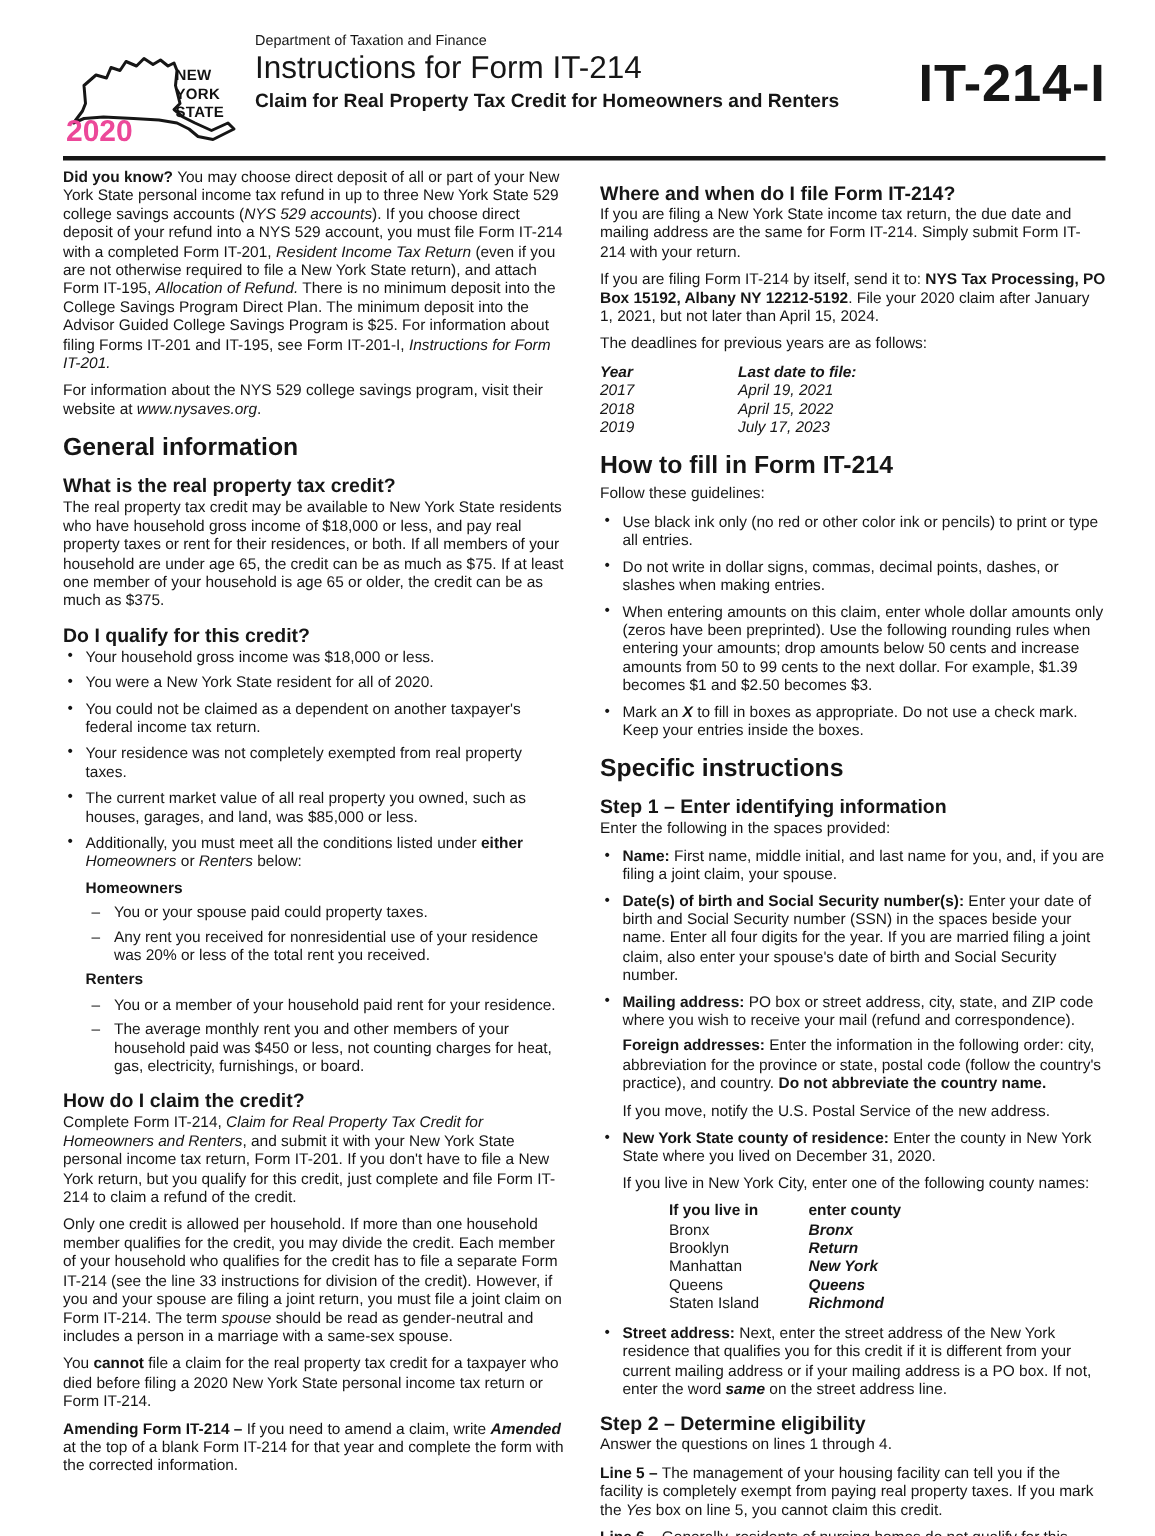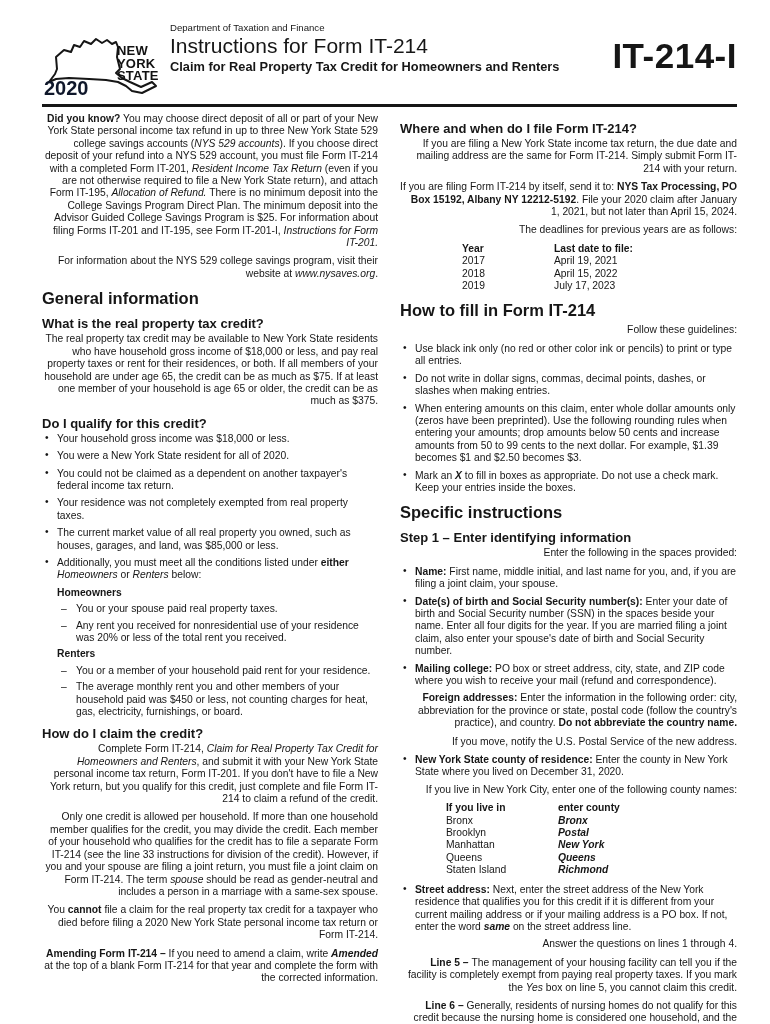--- a/index.html
+++ b/index.html
@@ -9,26 +9,26 @@
     background:#ffffff;
     color:#161616;
     font-family:"Liberation Sans","DejaVu Sans",sans-serif;
     overflow:hidden;
   }
   
   .logo{position:absolute;left:44px;top:36px;width:132px;height:66px;}
   .logo svg{position:absolute;left:0;top:0;}
   .logo-text{
     position:absolute;left:73px;top:9px;
-    font-weight:bold;font-size:13px;line-height:12.5px;
+    font-weight:bold;font-size:10px;line-height:12.5px;
     letter-spacing:0.2px;color:#111;
   }
   .logo-year{
     position:absolute;left:0px;top:41px;
-    font-weight:bold;font-size:20px;color:#0f172a;text-align:center;
+    font-weight:bold;font-size:20px;color:#ec4899;text-align:center;
   }
   .hdr-block{position:absolute;left:170px;top:22px;width:400px;}
   .hdr-dept{font-size:9.6px;margin-bottom:1px;}
   .hdr-title{font-size:21px;font-weight:normal;line-height:23px;}
   .hdr-sub{font-size:12.8px;font-weight:bold;margin-top:2px;}
   .hdr-formno{
     position:absolute;right:33px;top:36px;
     font-size:35px;font-weight:bold;letter-spacing:0.5px;
   }
   .hdr-rule{position:absolute;left:42px;right:33px;top:104px;height:3px;background:#161616;}
@@ -36,40 +36,40 @@
   .content{
     position:absolute;left:42px;top:113px;width:695px;
     display:flex;gap:22px;
     font-size:10.3px;line-height:12.4px;
   }
   .col{width:336px;}
   .col-right{width:337px;}
   
   .h1{font-size:16.5px;font-weight:bold;line-height:19px;margin:9px 0 4px 0;}
   .h2{font-size:13px;font-weight:bold;line-height:15px;margin:8px 0 2px 0;}
-  .para{margin:0 0 6px 0;text-align:right;}
+  .para{margin:0 0 6px 0;}
   .para.ind{margin-left:15px;}
   .bullet{position:relative;padding-left:15px;margin:0 0 5px 0;}
   .bullet::before{content:"\2022";position:absolute;left:3px;top:-1px;}
   .dash{position:relative;padding-left:34px;margin:0 0 4px 0;}
   .dash::before{content:"\2013";position:absolute;left:19px;}
   .subhead{font-weight:bold;margin:2px 0 4px 15px;}
   
   .run-b{font-weight:bold;}
   .run-i{font-style:italic;}
   .run-bi{font-weight:bold;font-style:italic;}
   
   .tbl{margin:0 0 7px 0;}
   .trow{display:flex;}
   .trow .tc1{flex:0 0 auto;}
   .trow.th{font-weight:bold;}
-  .tbl.deadlines{margin-left:62px;}
+  .tbl.deadlines{font-style:italic;}
   .tbl.deadlines .tc1{width:92px;}
   .tbl.counties{margin-left:46px;}
-  .tbl.counties .tc1{width:112px;}
+  .tbl.counties .tc1{width:93px;}
   .tbl.col2-bi .trow:not(.th) .tc2{font-weight:bold;font-style:italic;}
 </style>
 </head>
 <body>
 
 <div class="page">
 
   <div class="logo">
     <svg width="132" height="62" viewBox="0 0 132 62">
       <path d="M5,46 L11,38 L13,33 L12,21 L20,14 L27,16 L30,9 L36,11 L40,5 L47,8 L52,3 L58,7 L63,4 L68,8 L72,6 L74,11 L73,21 L76,33 L72,37 L78,42 L86,46 L97,51 L108,46 L112,50 L98,57 L88,55 L82,50 L74,46 L62,44 L45,43 L25,42 L12,43 Z" fill="none" stroke="#161616" stroke-width="2" stroke-linejoin="round"></path>
@@ -99,21 +99,21 @@
         <div class="h2"><span>What is the real property tax credit?</span></div>
         <div class="para"><span>The real property tax credit may be available to New York State residents who have household gross income of $18,000 or less, and pay real property taxes or rent for their residences, or both. If all members of your household are under age 65, the credit can be as much as $75. If at least one member of your household is age 65 or older, the credit can be as much as $375.</span></div>
         <div class="h2"><span>Do I qualify for this credit?</span></div>
         <div class="bullet"><span>Your household gross income was $18,000 or less.</span></div>
         <div class="bullet"><span>You were a New York State resident for all of 2020.</span></div>
         <div class="bullet"><span>You could not be claimed as a dependent on another taxpayer's federal income tax return.</span></div>
         <div class="bullet"><span>Your residence was not completely exempted from real property taxes.</span></div>
         <div class="bullet"><span>The current market value of all real property you owned, such as houses, garages, and land, was $85,000 or less.</span></div>
         <div class="bullet"><span>Additionally, you must meet all the conditions listed under </span><span class="run-b">either</span><span> </span><span class="run-i">Homeowners</span><span> or </span><span class="run-i">Renters</span><span> below:</span></div>
         <div class="subhead"><span>Homeowners</span></div>
-        <div class="dash"><span>You or your spouse paid real property taxes.</span></div>
+        <div class="dash"><span>You or your spouse paid could property taxes.</span></div>
         <div class="dash"><span>Any rent you received for nonresidential use of your residence was 20% or less of the total rent you received.</span></div>
         <div class="subhead"><span>Renters</span></div>
         <div class="dash"><span>You or a member of your household paid rent for your residence.</span></div>
         <div class="dash"><span>The average monthly rent you and other members of your household paid was $450 or less, not counting charges for heat, gas, electricity, furnishings, or board.</span></div>
         <div class="h2"><span>How do I claim the credit?</span></div>
         <div class="para"><span>Complete Form IT-214, </span><span class="run-i">Claim for Real Property Tax Credit for Homeowners and Renters</span><span>, and submit it with your New York State personal income tax return, Form IT-201. If you don't have to file a New York return, but you qualify for this credit, just complete and file Form IT-214 to claim a refund of the credit.</span></div>
         <div class="para"><span>Only one credit is allowed per household. If more than one household member qualifies for the credit, you may divide the credit. Each member of your household who qualifies for the credit has to file a separate Form IT-214 (see the line 33 instructions for division of the credit). However, if you and your spouse are filing a joint return, you must file a joint claim on Form IT-214. The term </span><span class="run-i">spouse</span><span> should be read as gender-neutral and includes a person in a marriage with a same-sex spouse.</span></div>
         <div class="para"><span>You </span><span class="run-b">cannot</span><span> file a claim for the real property tax credit for a taxpayer who died before filing a 2020 New York State personal income tax return or Form IT-214.</span></div>
         <div class="para"><span class="run-b">Amending Form IT-214 – </span><span>If you need to amend a claim, write </span><span class="run-bi">Amended</span><span> at the top of a blank Form IT-214 for that year and complete the form with the corrected information.</span></div>
       </div>
@@ -144,51 +144,52 @@
         <div class="para"><span>Follow these guidelines:</span></div>
         <div class="bullet"><span>Use black ink only (no red or other color ink or pencils) to print or type all entries.</span></div>
         <div class="bullet"><span>Do not write in dollar signs, commas, decimal points, dashes, or slashes when making entries.</span></div>
         <div class="bullet"><span>When entering amounts on this claim, enter whole dollar amounts only (zeros have been preprinted). Use the following rounding rules when entering your amounts; drop amounts below 50 cents and increase amounts from 50 to 99 cents to the next dollar. For example, $1.39 becomes $1 and $2.50 becomes $3.</span></div>
         <div class="bullet"><span>Mark an </span><span class="run-bi">X</span><span> to fill in boxes as appropriate. Do not use a check mark. Keep your entries inside the boxes.</span></div>
         <div class="h1"><span>Specific instructions</span></div>
         <div class="h2"><span>Step 1 – Enter identifying information</span></div>
         <div class="para"><span>Enter the following in the spaces provided:</span></div>
         <div class="bullet"><span class="run-b">Name: </span><span>First name, middle initial, and last name for you, and, if you are filing a joint claim, your spouse.</span></div>
         <div class="bullet"><span class="run-b">Date(s) of birth and Social Security number(s): </span><span>Enter your date of birth and Social Security number (SSN) in the spaces beside your name. Enter all four digits for the year. If you are married filing a joint claim, also enter your spouse's date of birth and Social Security number.</span></div>
-        <div class="bullet"><span class="run-b">Mailing college: </span><span>PO box or street address, city, state, and ZIP code where you wish to receive your mail (refund and correspondence).</span></div>
+        <div class="bullet"><span class="run-b">Mailing address: </span><span>PO box or street address, city, state, and ZIP code where you wish to receive your mail (refund and correspondence).</span></div>
         <div class="para ind"><span class="run-b">Foreign addresses: </span><span>Enter the information in the following order: city, abbreviation for the province or state, postal code (follow the country's practice), and country. </span><span class="run-b">Do not abbreviate the country name.</span></div>
         <div class="para ind"><span>If you move, notify the U.S. Postal Service of the new address.</span></div>
         <div class="bullet"><span class="run-b">New York State county of residence: </span><span>Enter the county in New York State where you lived on December 31, 2020.</span></div>
         <div class="para ind"><span>If you live in New York City, enter one of the following county names:</span></div>
         <div class="tbl counties col2-bi">
           <div class="trow th">
             <div class="tc1">If you live in</div>
             <div class="tc2">enter county</div>
           </div>
           <div class="trow">
             <div class="tc1">Bronx</div>
             <div class="tc2">Bronx</div>
           </div>
           <div class="trow">
             <div class="tc1">Brooklyn</div>
-            <div class="tc2">Postal</div>
+            <div class="tc2">Return</div>
           </div>
           <div class="trow">
             <div class="tc1">Manhattan</div>
             <div class="tc2">New York</div>
           </div>
           <div class="trow">
             <div class="tc1">Queens</div>
             <div class="tc2">Queens</div>
           </div>
           <div class="trow">
             <div class="tc1">Staten Island</div>
             <div class="tc2">Richmond</div>
           </div>
         </div>
         <div class="bullet"><span class="run-b">Street address: </span><span>Next, enter the street address of the New York residence that qualifies you for this credit if it is different from your current mailing address or if your mailing address is a PO box. If not, enter the word </span><span class="run-bi">same</span><span> on the street address line.</span></div>
+        <div class="h2"><span>Step 2 – Determine eligibility</span></div>
         <div class="para"><span>Answer the questions on lines 1 through 4.</span></div>
         <div class="para"><span class="run-b">Line 5 – </span><span>The management of your housing facility can tell you if the facility is completely exempt from paying real property taxes. If you mark the </span><span class="run-i">Yes</span><span> box on line 5, you cannot claim this credit.</span></div>
         <div class="para"><span class="run-b">Line 6 – </span><span>Generally, residents of nursing homes do not qualify for this credit because the nursing home is considered one household, and the</span></div>
       </div>
   </div>
 
 </div>
 
 </body></html>

